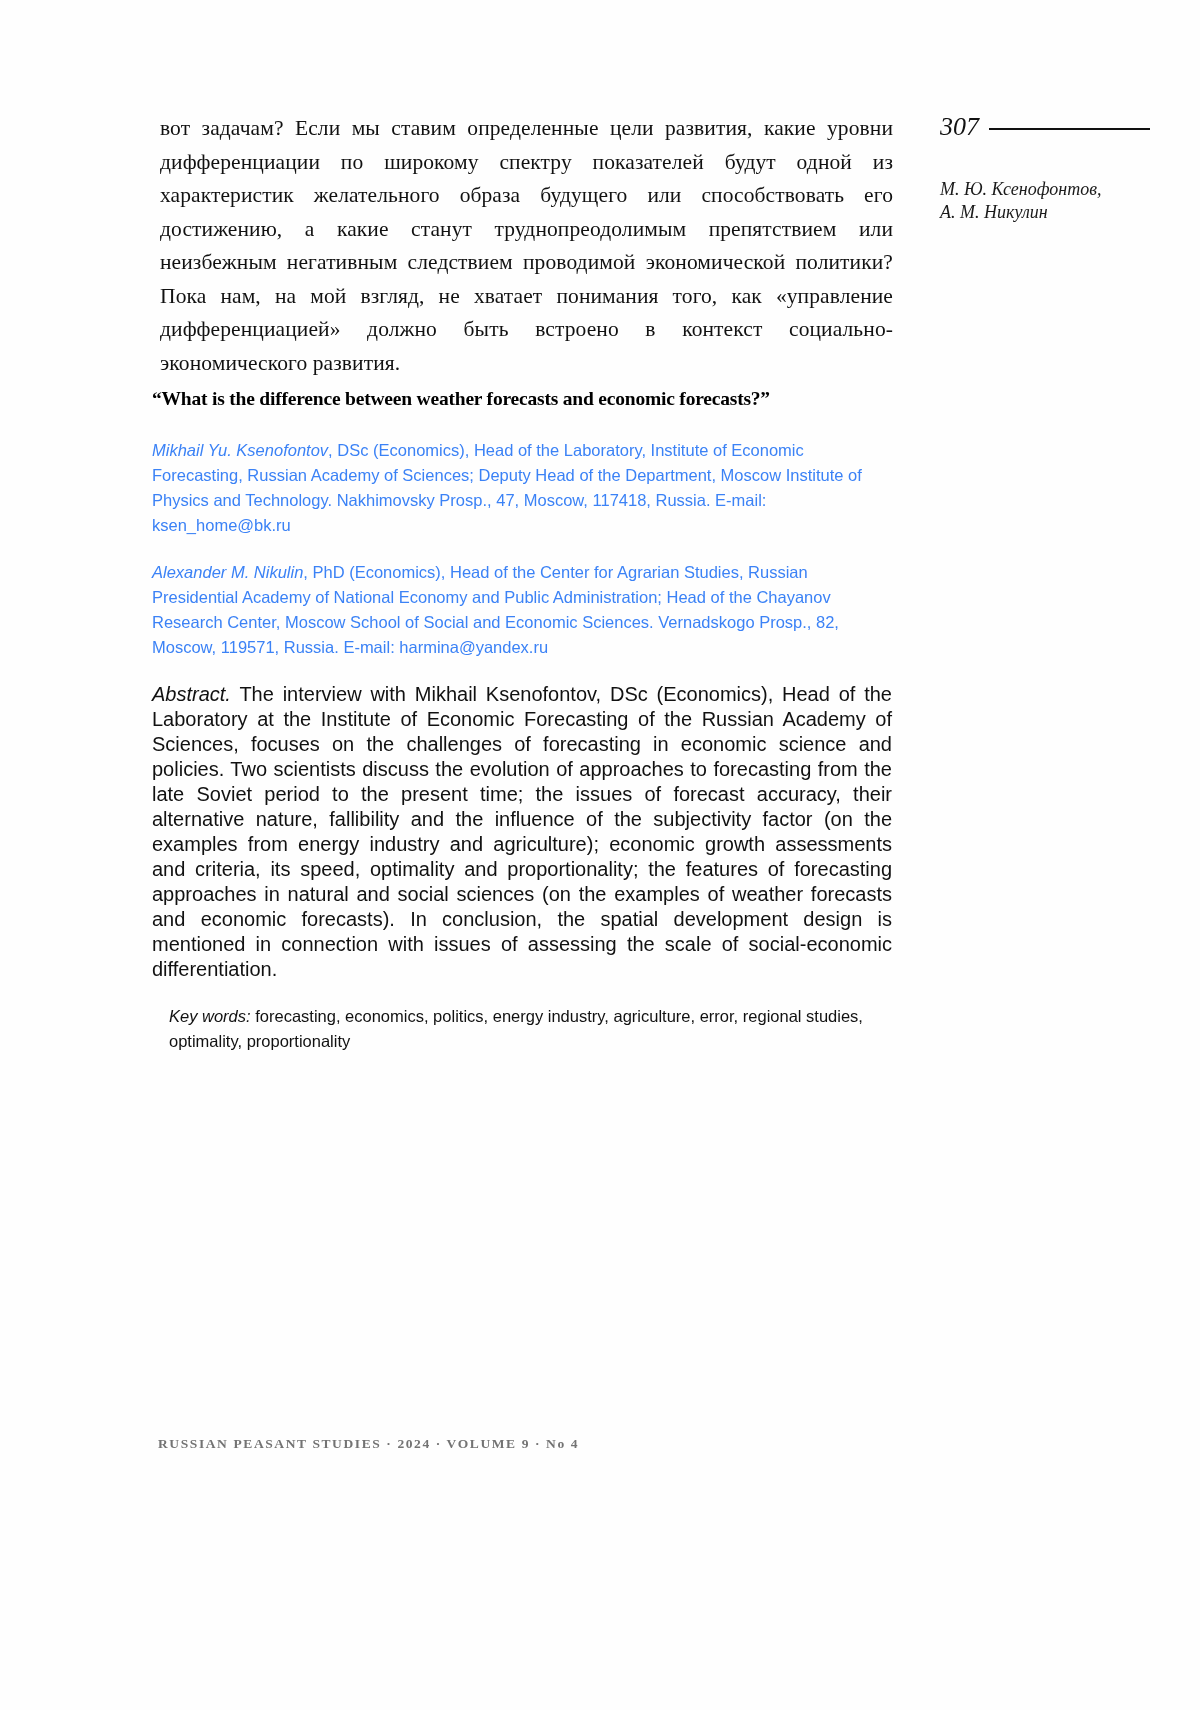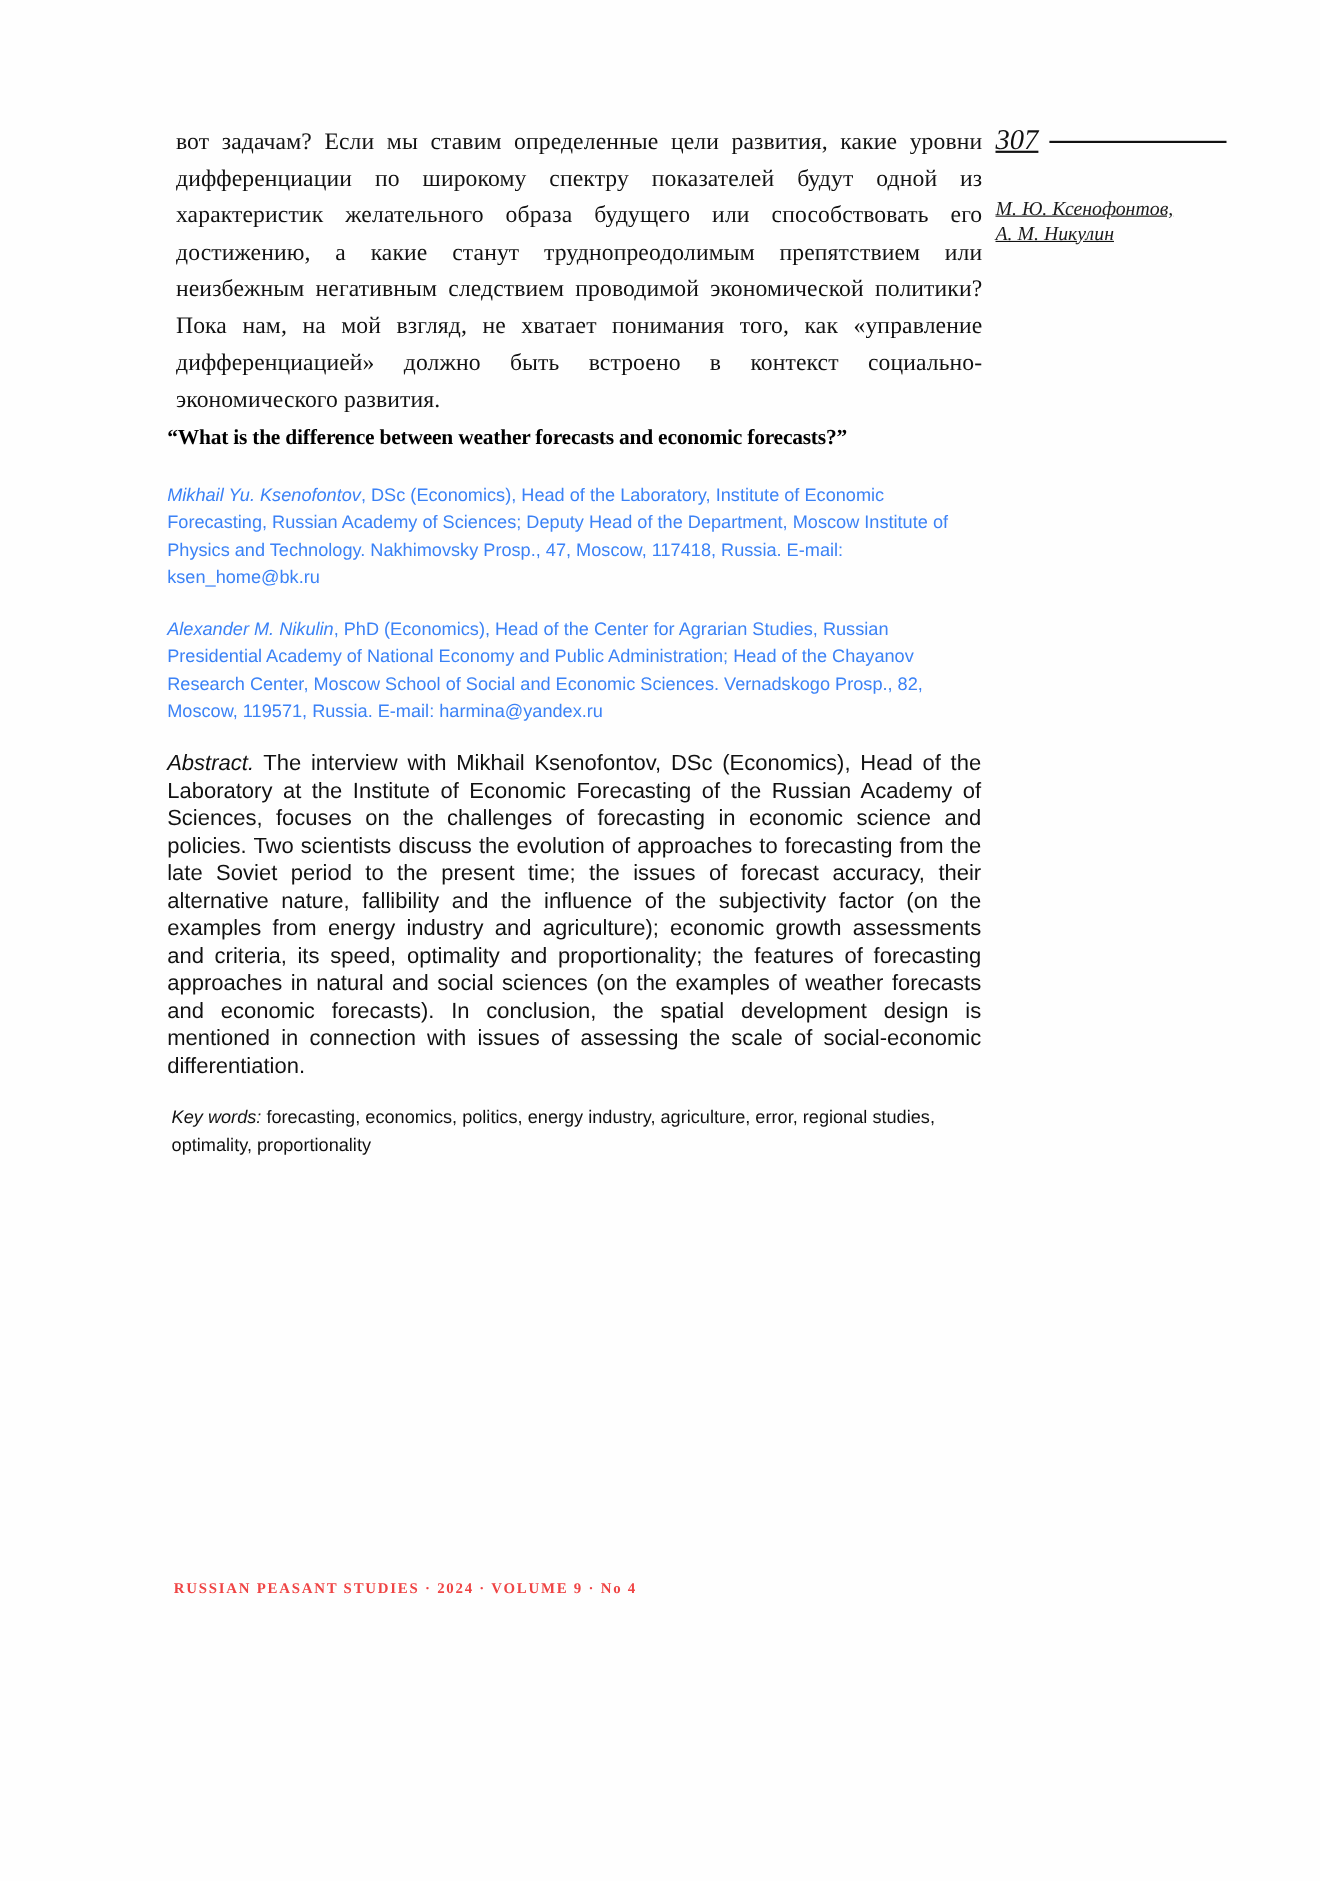--- a/index.html
+++ b/index.html
@@ -35,24 +35,23 @@
     text-align: justify;
     text-justify: inter-word;
     color: #111;
     margin: 0;
     letter-spacing: 0.1px;
   }
 
   
   .margin-col {
     position: absolute;
-    left: 905px;
+    left: 940px;
     top: 112px;
     width: 210px;
-    text-decoration: underline;
   }
   .page-number-row {
     display: flex;
     align-items: center;
     gap: 10px;
     height: 30px;
   }
   .page-number {
     font-family: "Liberation Serif", serif;
     font-style: italic;
@@ -113,36 +112,36 @@
     text-align: justify;
     text-justify: inter-word;
   }
   .abstract .lead {
     font-style: italic;
   }
   .keywords {
     font-size: 16.5px;
     line-height: 25px;
     color: #111;
-    margin: 4px;
+    margin: 17px;
   }
   .keywords .lead {
     font-style: italic;
   }
 
   
   .footer {
     position: absolute;
     left: 158px;
     bottom: 258px;
     font-family: "Liberation Serif", serif;
     font-weight: bold;
     font-size: 13.5px;
     letter-spacing: 1.6px;
-    color: #ef4444;
+    color: #737373;
   }
 </style>
 </head>
 <body>
 
 <div class="page">
 
   <div class="ru-block">
     <p class="ru-par">вот задачам? Если мы ставим определенные цели развития, какие уровни дифференциации по широкому спектру показателей будут одной из характеристик желательного образа будущего или способствовать его достижению, а какие станут труднопреодолимым препятствием или неизбежным негативным следствием проводимой экономической политики? Пока нам, на мой взгляд, не хватает понимания того, как «управление дифференциацией» должно быть встроено в контекст социально-экономического развития.</p>
   </div>

